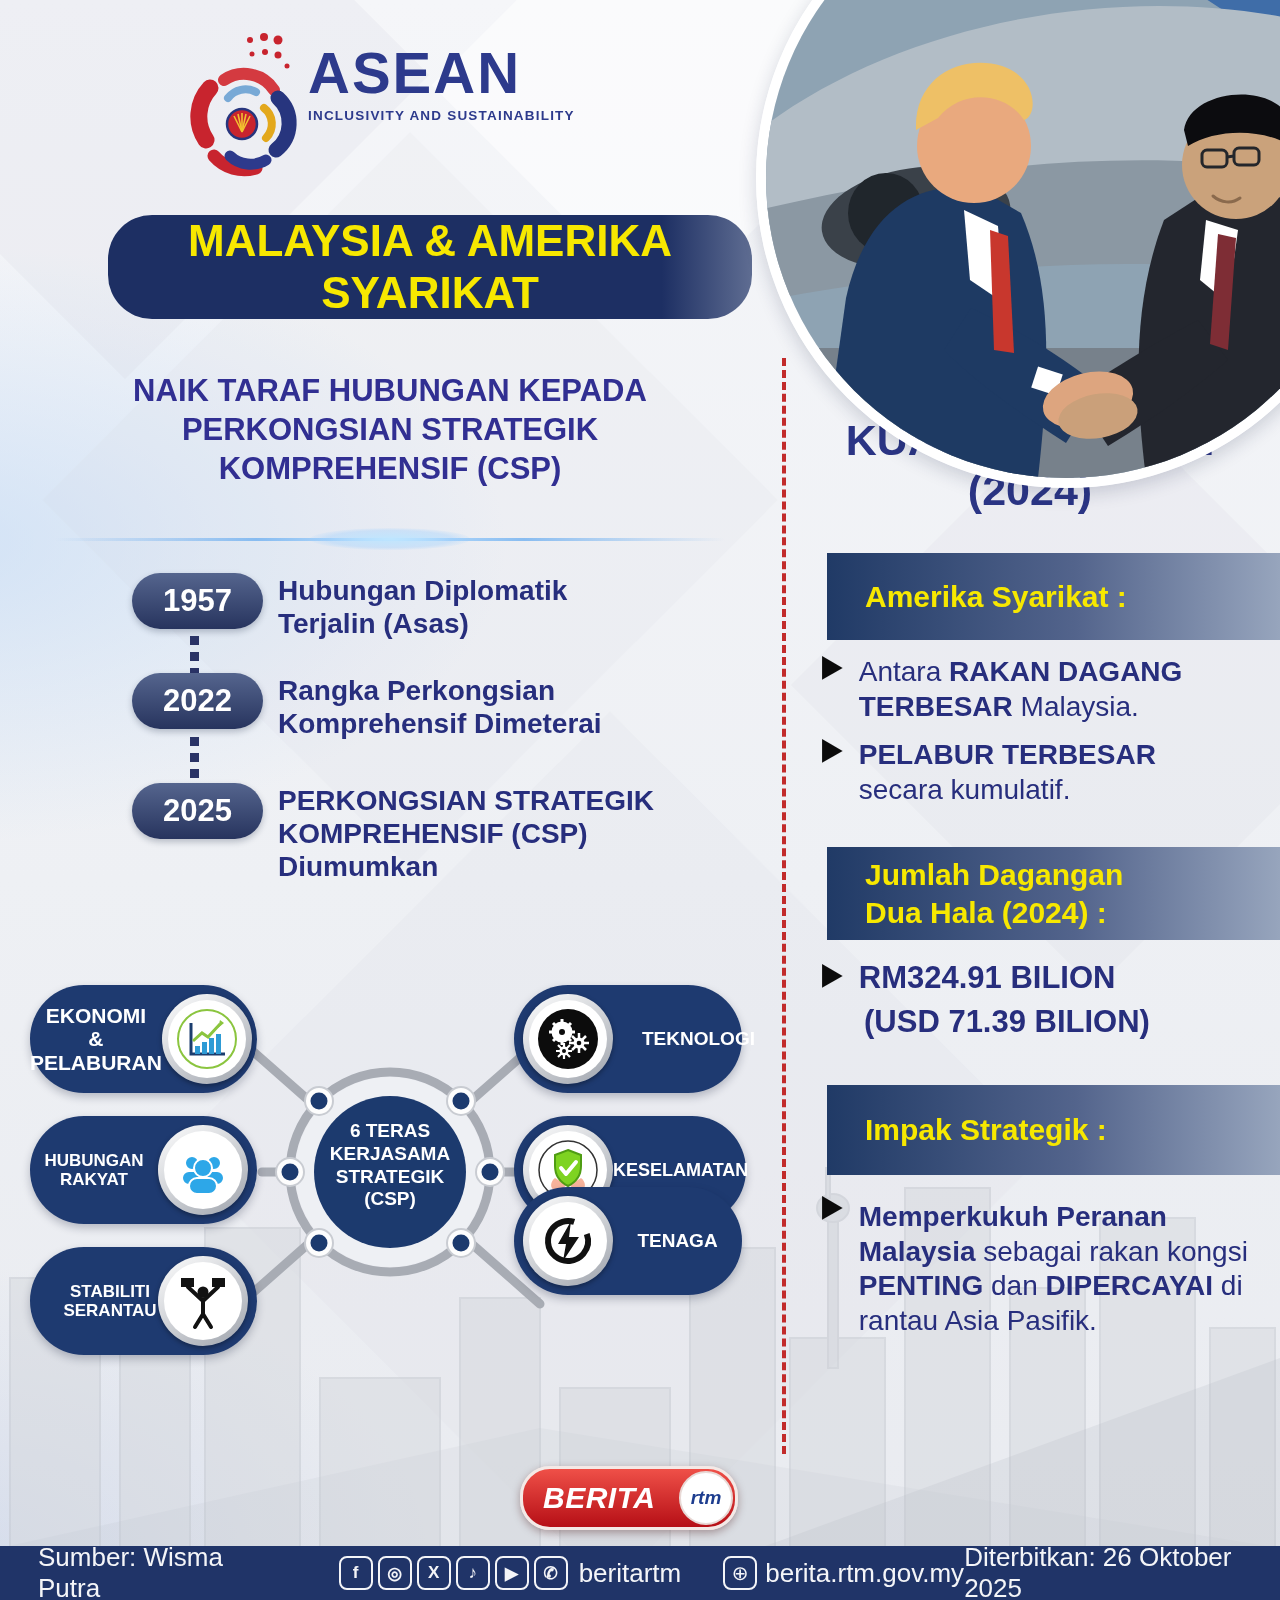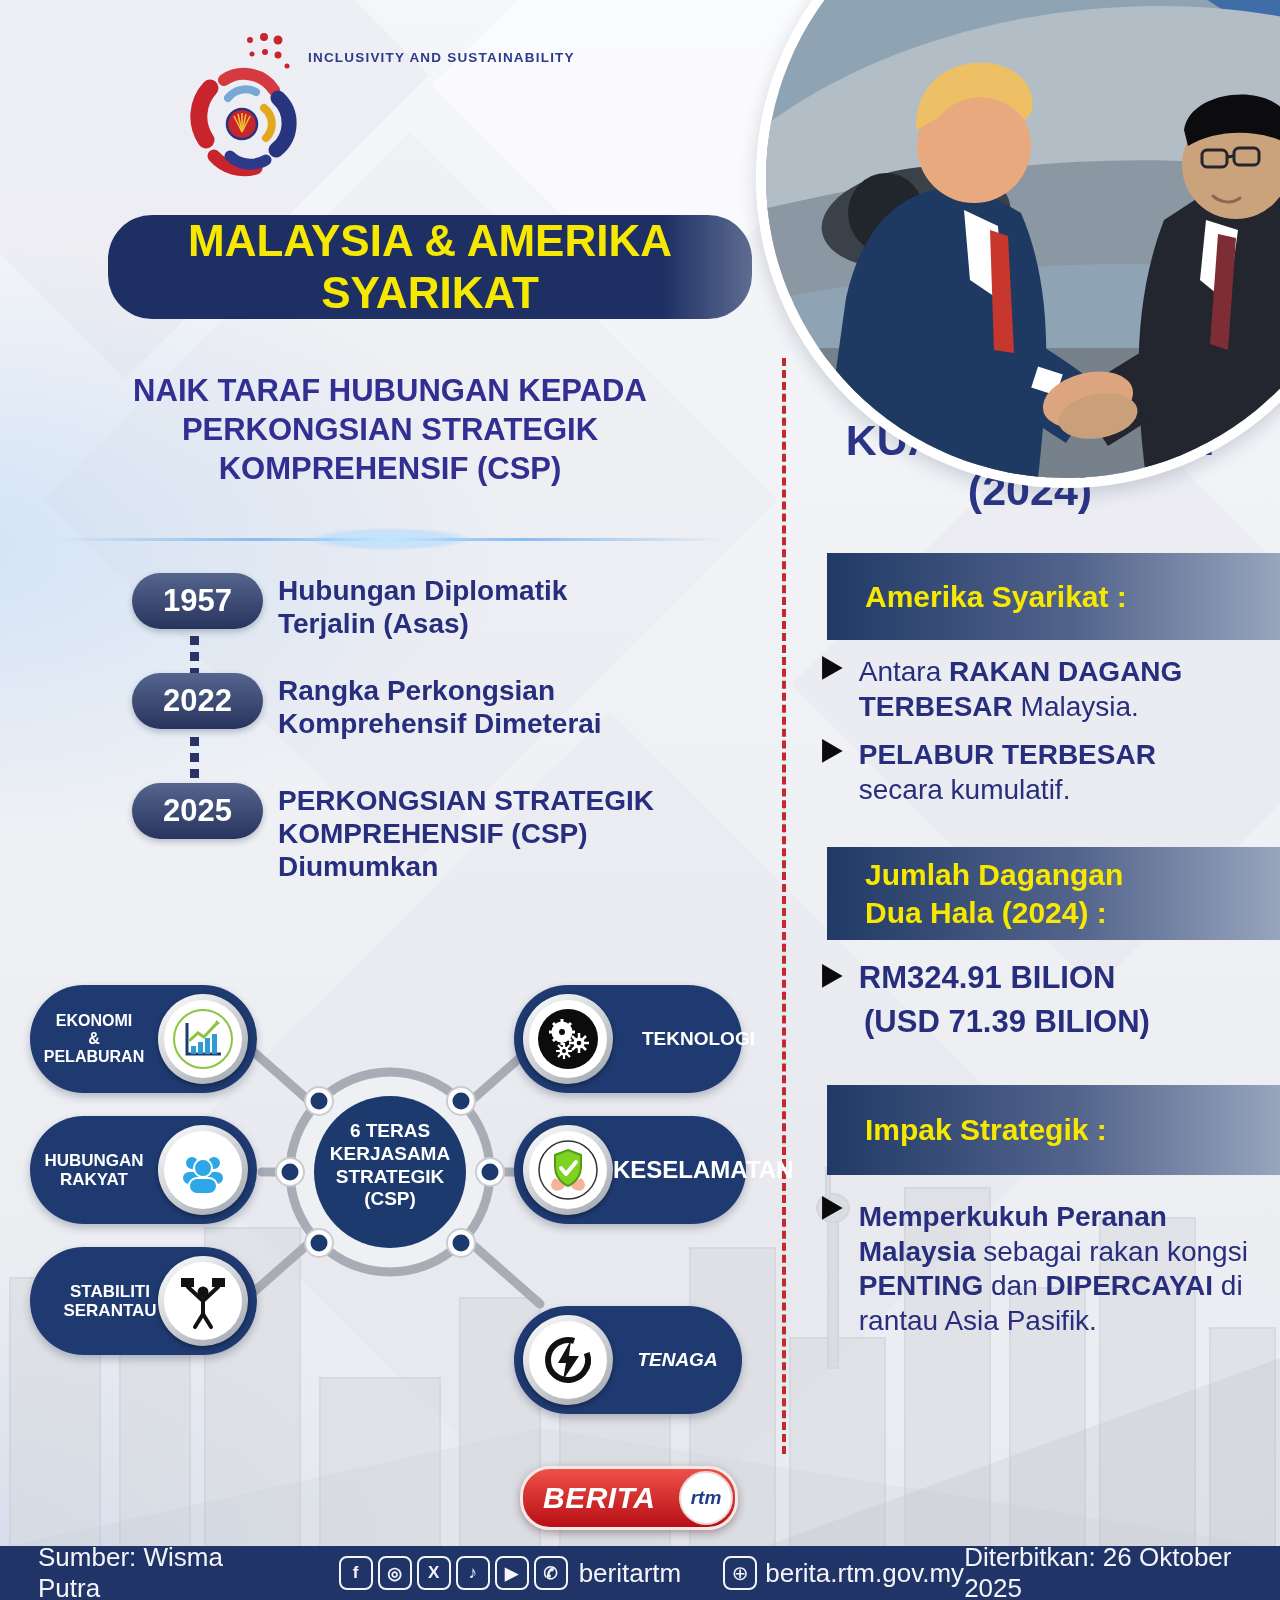--- a/index.html
+++ b/index.html
@@ -151,20 +151,21 @@
   <circle cx="52" cy="96" r="15" fill="#c8242e" stroke="#27357e" stroke-width="2.5"></circle>
   <g stroke="#f2c230" stroke-width="1.6">
     <line x1="52" y1="104" x2="44" y2="88"></line>
       <line x1="52" y1="104" x2="48" y2="86"></line>
     <line x1="52" y1="104" x2="52" y2="85"></line>
       <line x1="52" y1="104" x2="56" y2="86"></line>
     <line x1="52" y1="104" x2="60" y2="88"></line>
   </g>
 </svg>
 <div class="abs asean-text">
+  <div class="asean-word">ASEAN</div>
   <div class="asean-tag">INCLUSIVITY AND SUSTAINABILITY</div>
 </div>
 
 <div class="abs title-pill">
   <div class="t pre">MALAYSIA &amp; AMERIKA
 SYARIKAT</div>
 </div>
 
 <div class="abs subtitle pre">NAIK TARAF HUBUNGAN KEPADA
 PERKONGSIAN STRATEGIK
@@ -239,21 +240,21 @@
         <circle cx="461" cy="1243" r="8.5" fill="#1c3a6e"></circle>
       </g>
   </g>
 </svg>
 <div class="abs center-label pre">6 TERAS
 KERJASAMA
 STRATEGIK
 (CSP)</div>
 
 <div class="dpill" style="left:30px;top:985px;width:227px;">
-  <div class="lbl pre" style="flex:1;font-size:16px;">EKONOMI
+  <div class="lbl pre" style="flex:1;font-size:21px;">EKONOMI
 &amp;
 PELABURAN</div>
   <div class="icircle" style="margin-right:9px;">
       <div class="inner">
     <svg width="64" height="64" viewBox="0 0 64 64">
       <circle cx="32" cy="32" r="29" fill="none" stroke="#8bc53f" stroke-width="2"></circle>
       <path d="M16 16 V47 H50" fill="none" stroke="#1b3d6e" stroke-width="3"></path>
       <g fill="#2e9bd5">
         <rect x="20" y="39" width="5" height="8"></rect>
             <rect x="27" y="35" width="5" height="12"></rect>
@@ -351,23 +352,23 @@
       <div class="inner">
     <svg width="64" height="64" viewBox="0 0 64 64">
       <circle cx="32" cy="32" r="29" fill="#ffffff" stroke="#333333" stroke-width="1.5"></circle>
       <path d="M19 40 C14 44 14 50 18 52 C24 54 28 50 30 47 Z" fill="#f6b39c"></path>
       <path d="M45 40 C50 44 50 50 46 52 C40 54 36 50 34 47 Z" fill="#f6b39c"></path>
       <path d="M32 12 L45 17 V28 C45 40 38 45 32 48 C26 45 19 40 19 28 V17 Z" fill="#7ed321" stroke="#4f9d13" stroke-width="2"></path>
       <polyline points="25,30 30,36 40,24" fill="none" stroke="#ffffff" stroke-width="4" stroke-linecap="round" stroke-linejoin="round"></polyline>
     </svg>
   </div>
     </div>
-  <div class="lbl" style="flex:1;font-size:24px;">KESELAMATAN</div>
-</div>
-<div class="dpill" style="left:514px;top:1306px;width:228px;font-style:italic;">
+  <div class="lbl" style="flex:1;font-size:18px;">KESELAMATAN</div>
+</div>
+<div class="dpill" style="left:514px;top:1187px;width:228px;">
   <div class="icircle" style="margin-left:9px;">
       <div class="inner">
     <svg width="64" height="64" viewBox="0 0 64 64">
       <circle cx="32" cy="32" r="20" fill="none" stroke="#111111" stroke-width="6" stroke-dasharray="86 18" transform="rotate(40 32 32)"></circle>
       <polygon points="35,12 22,35 30,35 27,52 43,28 33,28" fill="#111111"></polygon>
     </svg>
   </div>
     </div>
   <div class="lbl" style="flex:1;font-size:19px;">TENAGA</div>
 </div>

